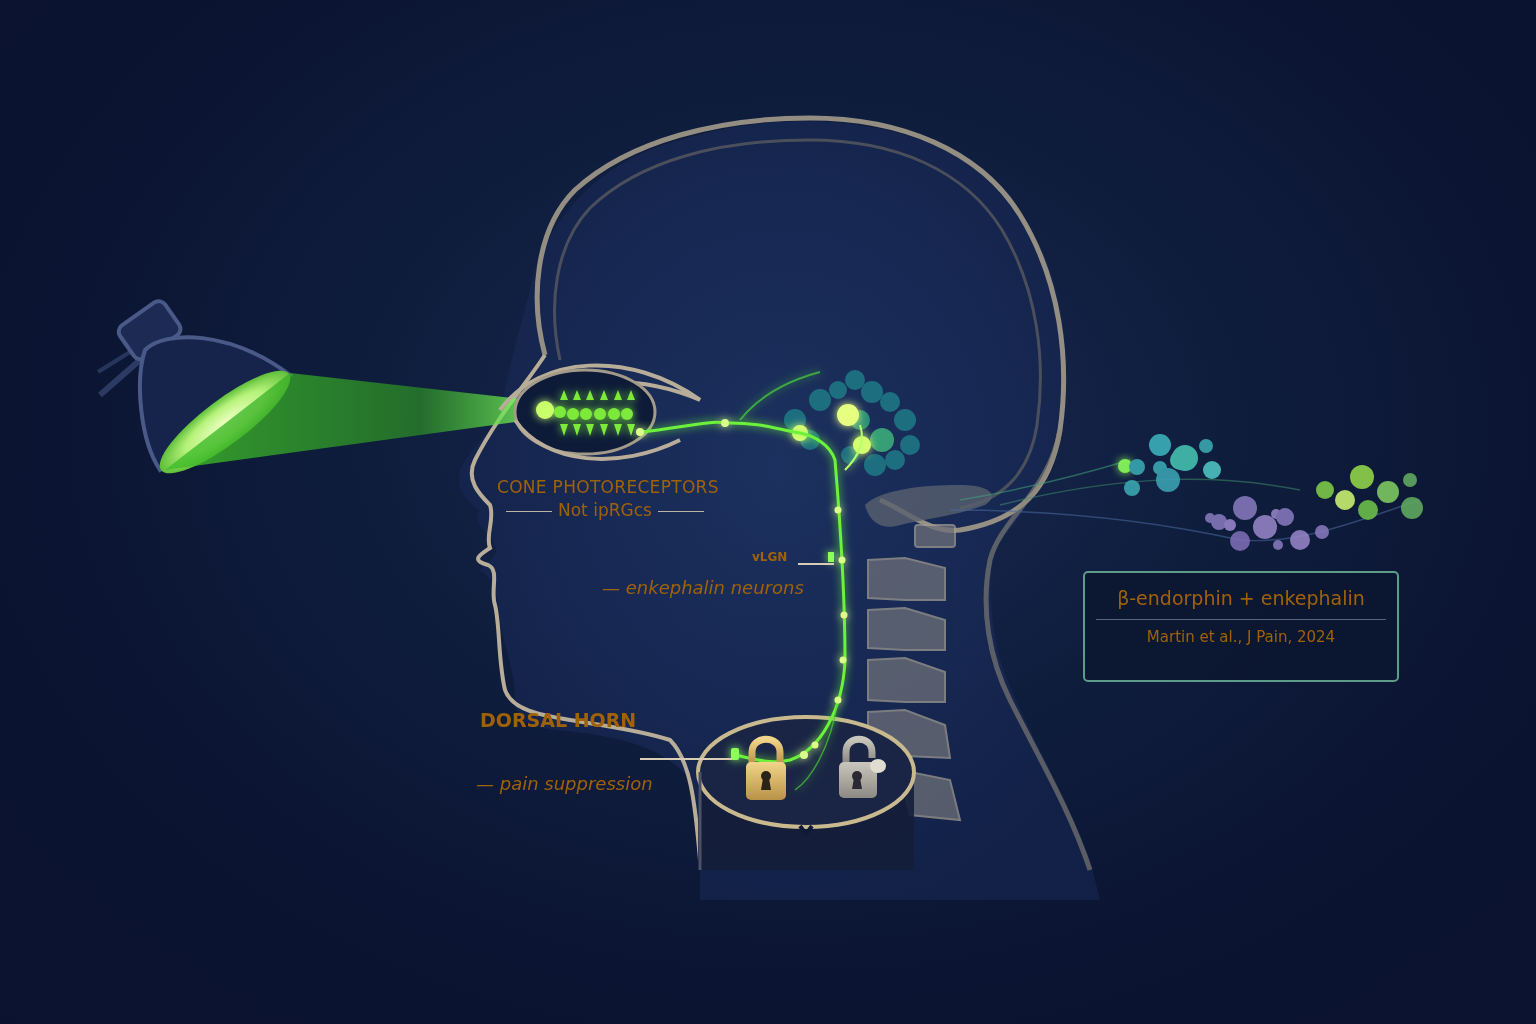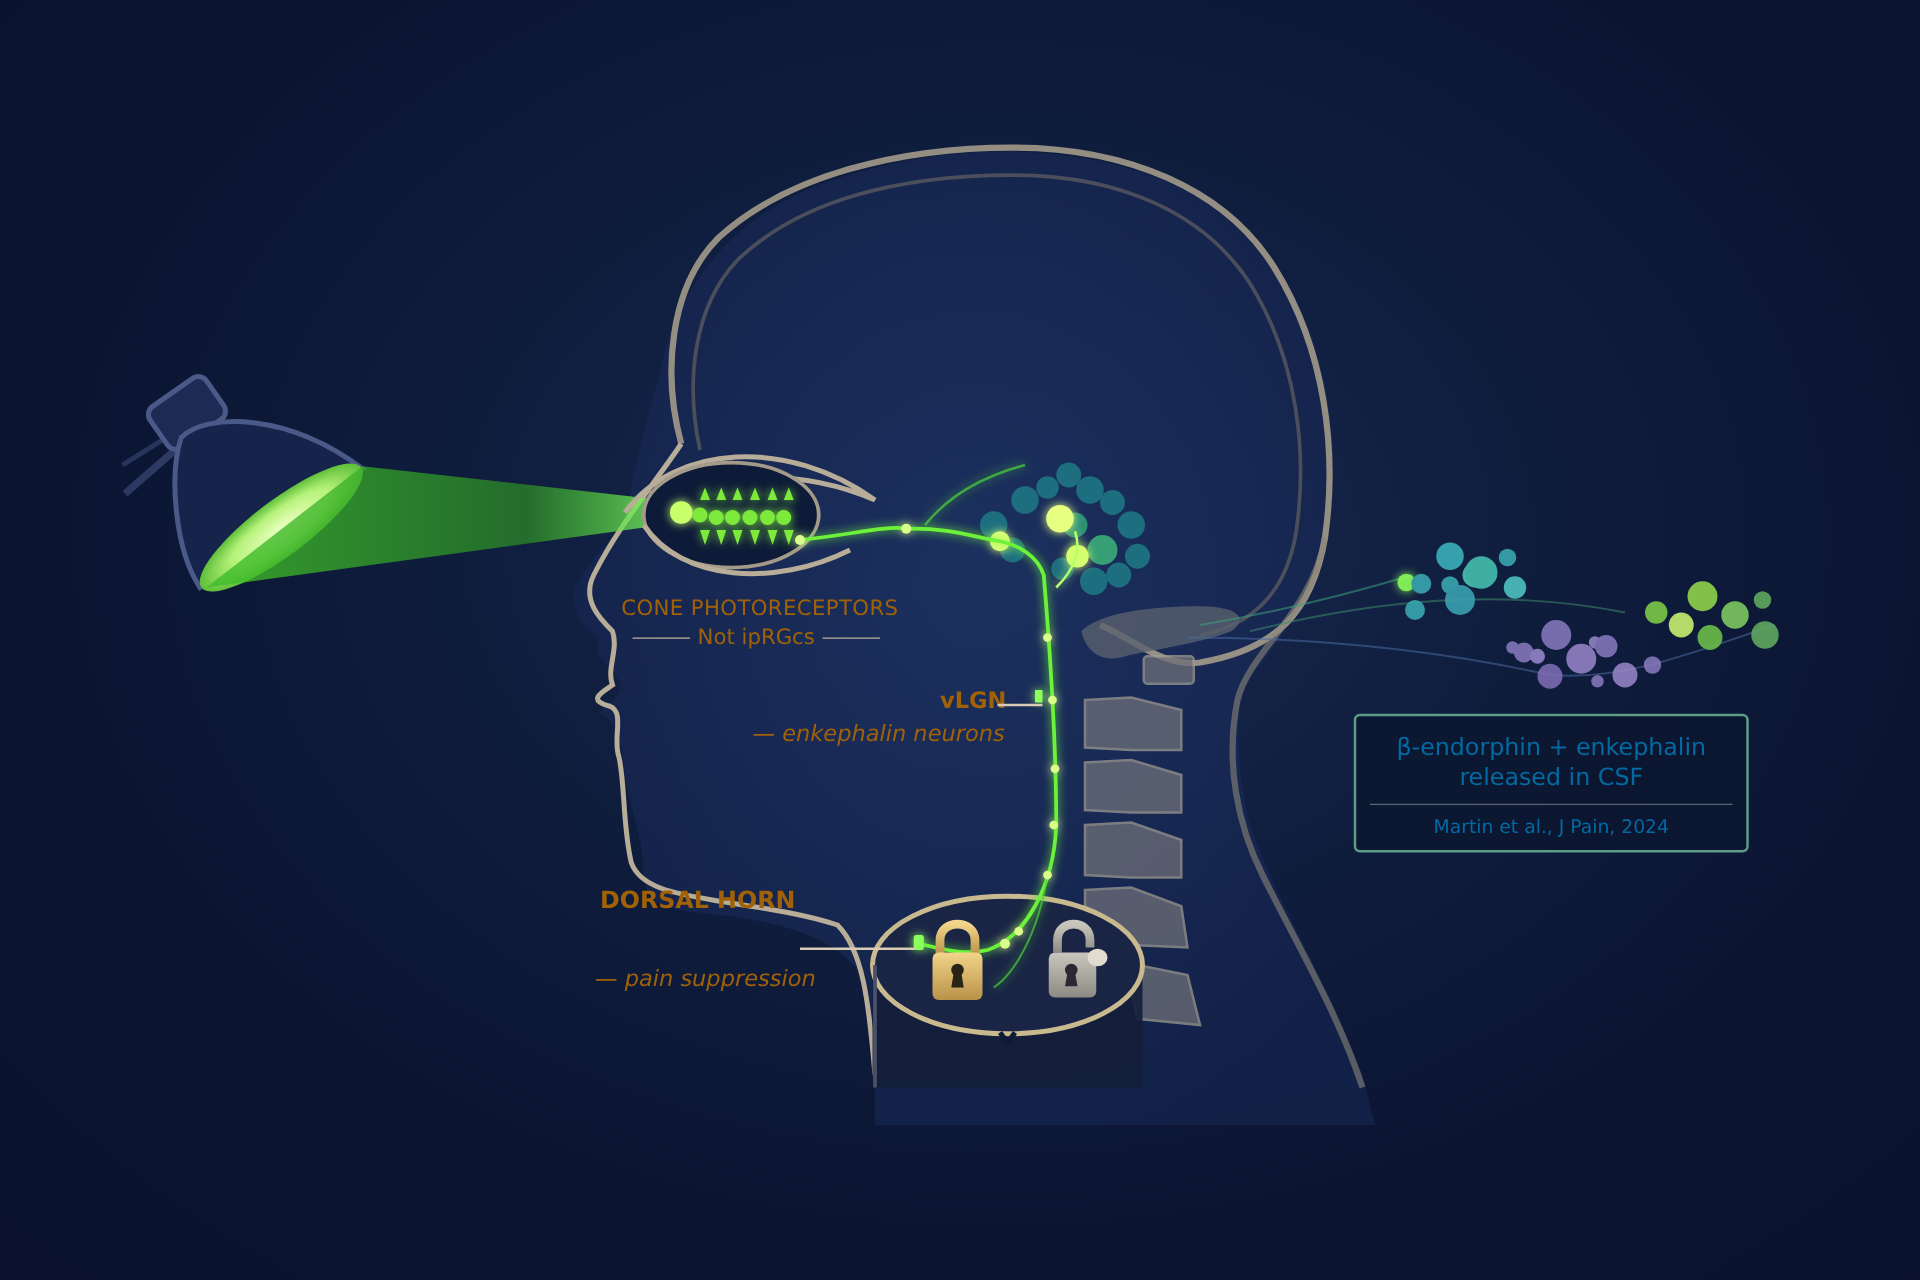--- a/index.html
+++ b/index.html
@@ -7,31 +7,31 @@
     width:1536px; height:1024px; overflow:hidden;
     background: radial-gradient(ellipse at 52% 42%, #182a52 0%, #0f1d3d 38%, #0b1431 70%, #0a1230 100%);
     font-family: "DejaVu Sans", sans-serif;
     position:relative;
   }
   #stage { position:absolute; left:0; top:0; width:1536px; height:1024px; }
   .label { position:absolute; color:#a16207; white-space:nowrap; }
   .cone-title { left:497px; top:477px; font-size:17px; letter-spacing:0.3px; }
   .cone-sub { left:500px; top:500px; width:212px; text-align:left; font-size:17px; }
   .cone-sub .rule { display:inline-block; width:46px; height:1px; background:#bfb4a0; vertical-align:middle; margin:0 6px; }
-  .vlgn-title { left:752px; top:550px; font-size:18px; font-weight:bold; }
+  .vlgn-title { left:752px; top:550px; font-size:12px; font-weight:bold; }
   .vlgn-line { position:absolute; left:798px; top:563px; width:36px; height:2px; background:#d8ccb4; }
   .vlgn-sub { left:602px; top:577px; font-size:18px; font-style:italic; }
   .dh-title { left:480px; top:709px; font-size:19px; font-weight:bold; }
   .dh-line { position:absolute; left:640px; top:758px; width:92px; height:2px; background:#d8ccb4; }
   .dh-sub { left:476px; top:773px; font-size:18px; font-style:italic; }
   .info-box {
     position:absolute; left:1083px; top:571px; width:316px; height:111px;
     border:2px solid #5d9c88; border-radius:5px;
     background: rgba(12,22,48,0.85);
-    box-sizing:border-box; text-align:center; color:#0369a1;
+    box-sizing:border-box; text-align:center; color:#a16207;
   }
   .info-line1 { margin-top:14px; font-size:19px; }
   .info-line2 { font-size:19px; margin-top:2px; }
   .info-rule { width:290px; height:1px; background:#5a6478; margin:10px auto 8px; }
   .info-cite { font-size:15px; }
 </style>
 </head>
 <body>
 
 <div id="stage">
@@ -234,17 +234,16 @@
   <div class="label vlgn-title">vLGN</div>
   <div class="vlgn-line"></div>
   <div class="label vlgn-sub">— enkephalin neurons</div>
 
   <div class="label dh-title">DORSAL HORN</div>
   <div class="dh-line"></div>
   <div class="label dh-sub">— pain suppression</div>
 
   <div class="info-box">
     <div class="info-line1">β-endorphin + enkephalin</div>
-    <div class="info-line2">released in CSF</div>
     <div class="info-rule"></div>
     <div class="info-cite">Martin et al., J Pain, 2024</div>
   </div>
 </div>
 
 </body></html>

